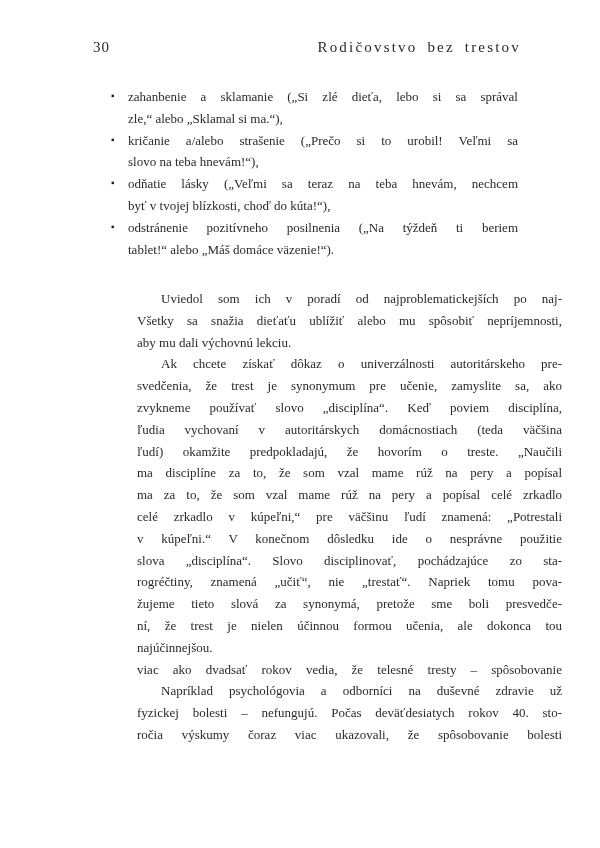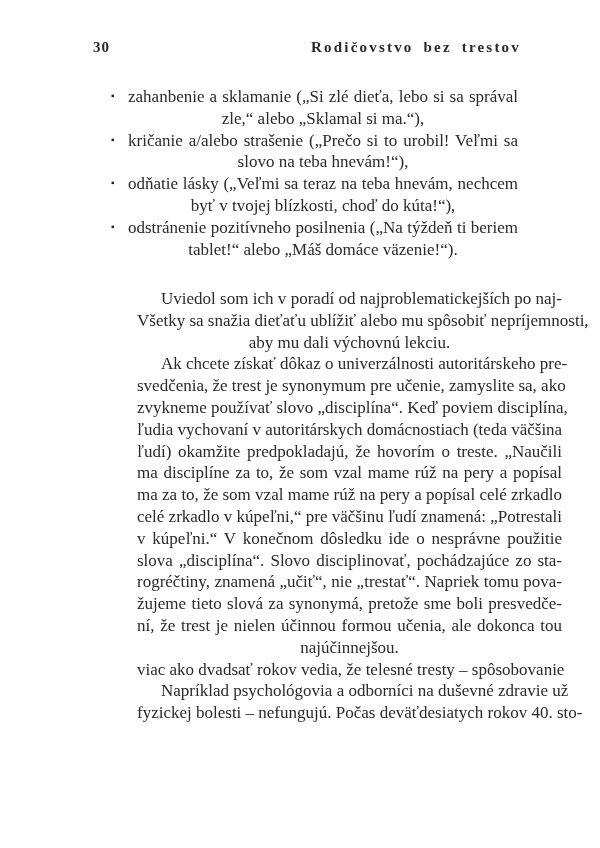--- a/index.html
+++ b/index.html
@@ -16,21 +16,21 @@
     font-family: "Liberation Serif", serif;
     color: #2a2a2a;
   }
   .page-header {
     position: absolute;
     left: 93px;
     top: 39px;
     width: 428px;
     height: 18px;
     font-size: 15px;
-    font-weight: 700;
+    font-weight: 400;
   }
   .page-number {
     position: absolute;
     left: 0;
     top: 0;
     letter-spacing: 1px;
   }
   .running-title {
     text-align: right;
     letter-spacing: 2.2px;
@@ -57,29 +57,29 @@
   .body-text {
     position: absolute;
     left: 93px;
     top: 288px;
     width: 425px;
     margin-left: 44px;
   }
   .line {
     height: 21.8px;
     line-height: 21.8px;
-    font-size: 17px;
+    font-size: 13px;
     white-space: nowrap;
   }
   .jl {
     text-align: justify;
     text-align-last: justify;
   }
   .ll {
-    text-align: center;
+    text-align: left;
   }
   .indent {
     padding-left: 24px;
   }
 </style>
 </head>
 <body>
 
 <div class="book-page">
   <div class="page-header">
@@ -129,15 +129,16 @@
         <div class="line jl">slova „disciplína“. Slovo disciplinovať, pochádzajúce zo sta-</div>
         <div class="line jl">rogréčtiny, znamená „učiť“, nie „trestať“. Napriek tomu pova-</div>
         <div class="line jl">žujeme tieto slová za synonymá, pretože sme boli presvedče-</div>
         <div class="line jl">ní, že trest je nielen účinnou formou učenia, ale dokonca tou</div>
         <div class="line ll">najúčinnejšou.</div>
       </div>
       <div class="paragraph">
         <div class="line jl">viac ako dvadsať rokov vedia, že telesné tresty – spôsobovanie</div>
         <div class="line jl indent">Napríklad psychológovia a odborníci na duševné zdravie už</div>
         <div class="line jl">fyzickej bolesti – nefungujú. Počas deväťdesiatych rokov 40. sto-</div>
+        <div class="line jl">ročia výskumy čoraz viac ukazovali, že spôsobovanie bolesti</div>
       </div>
     </div>
 </div>
 
 </body></html>

